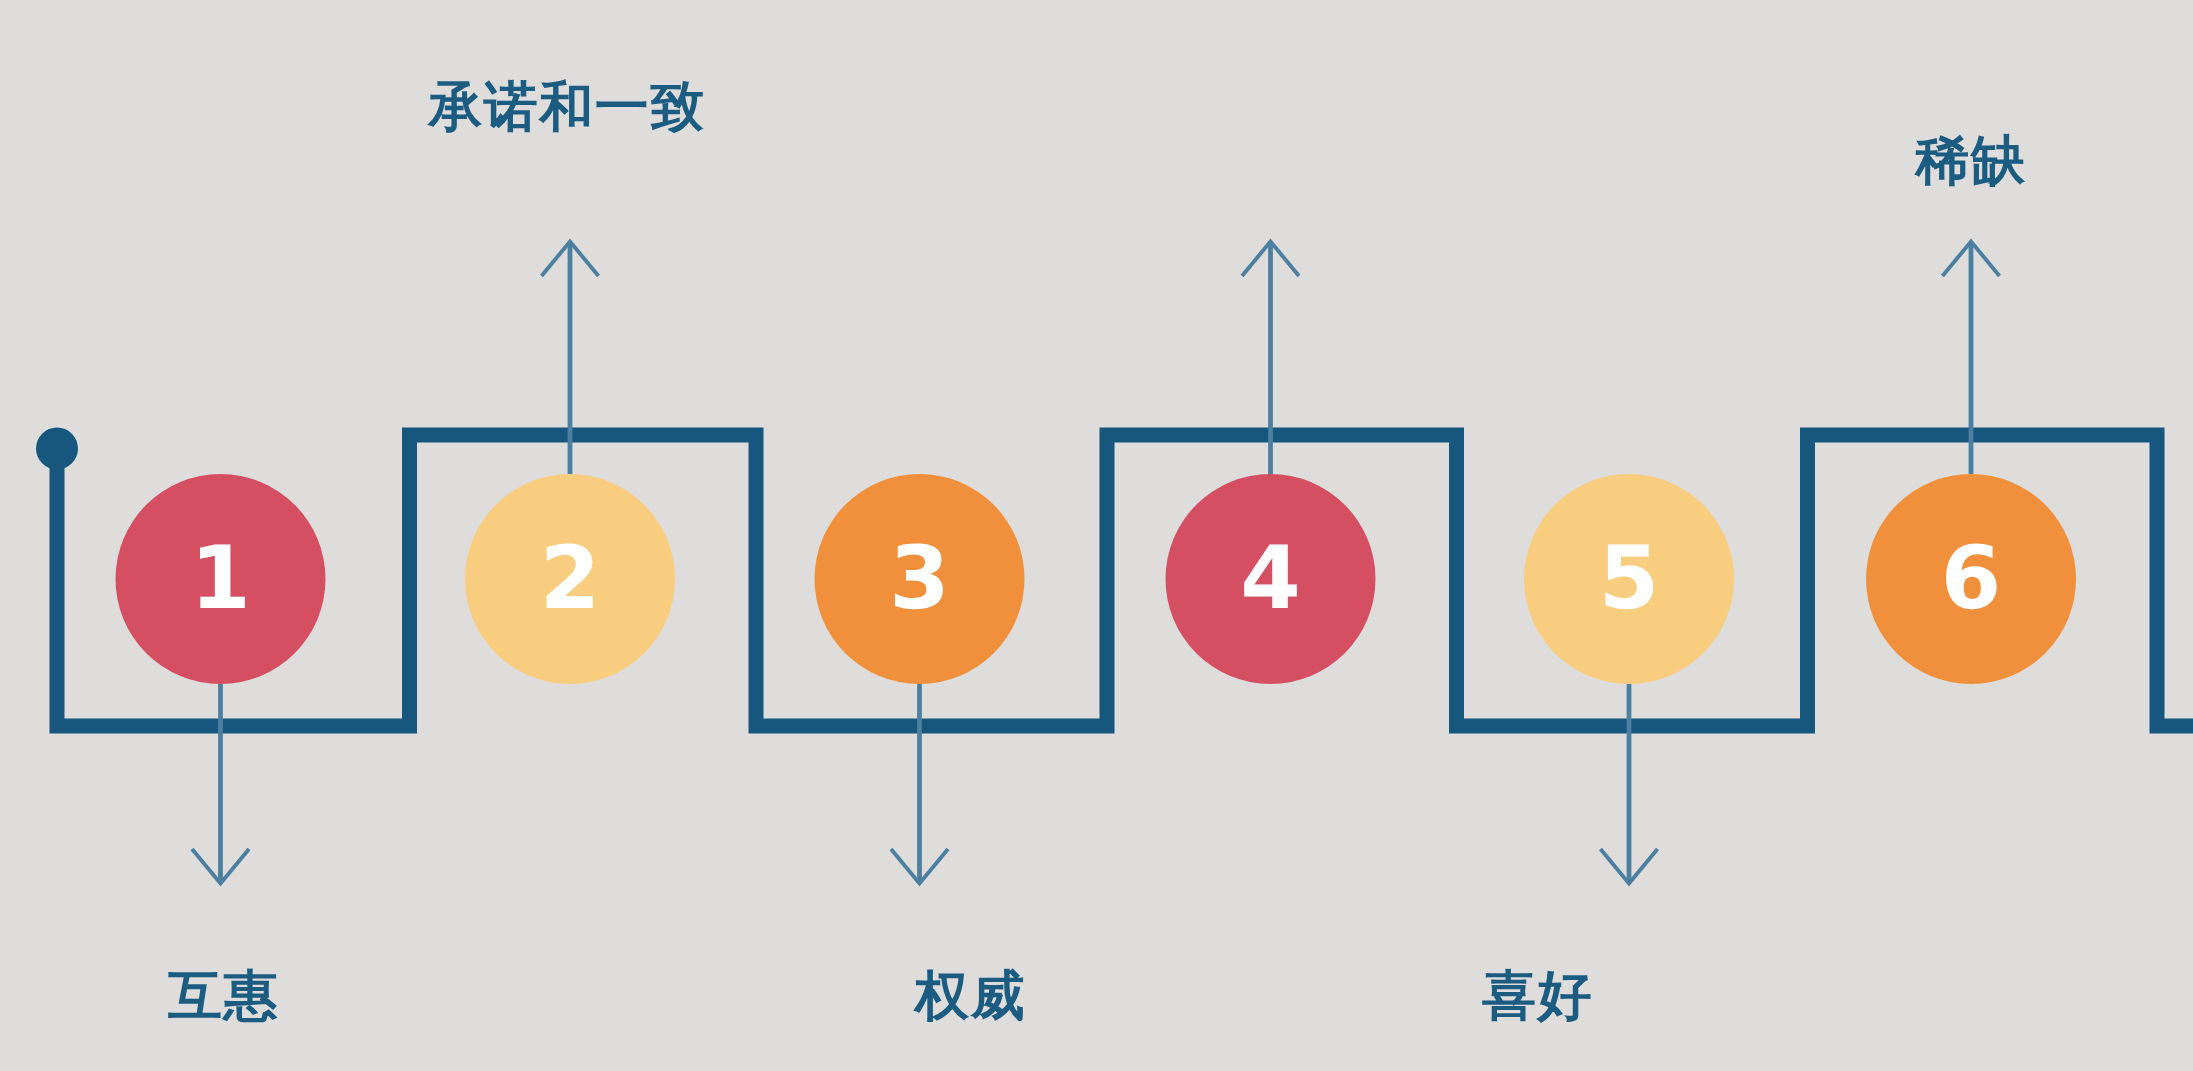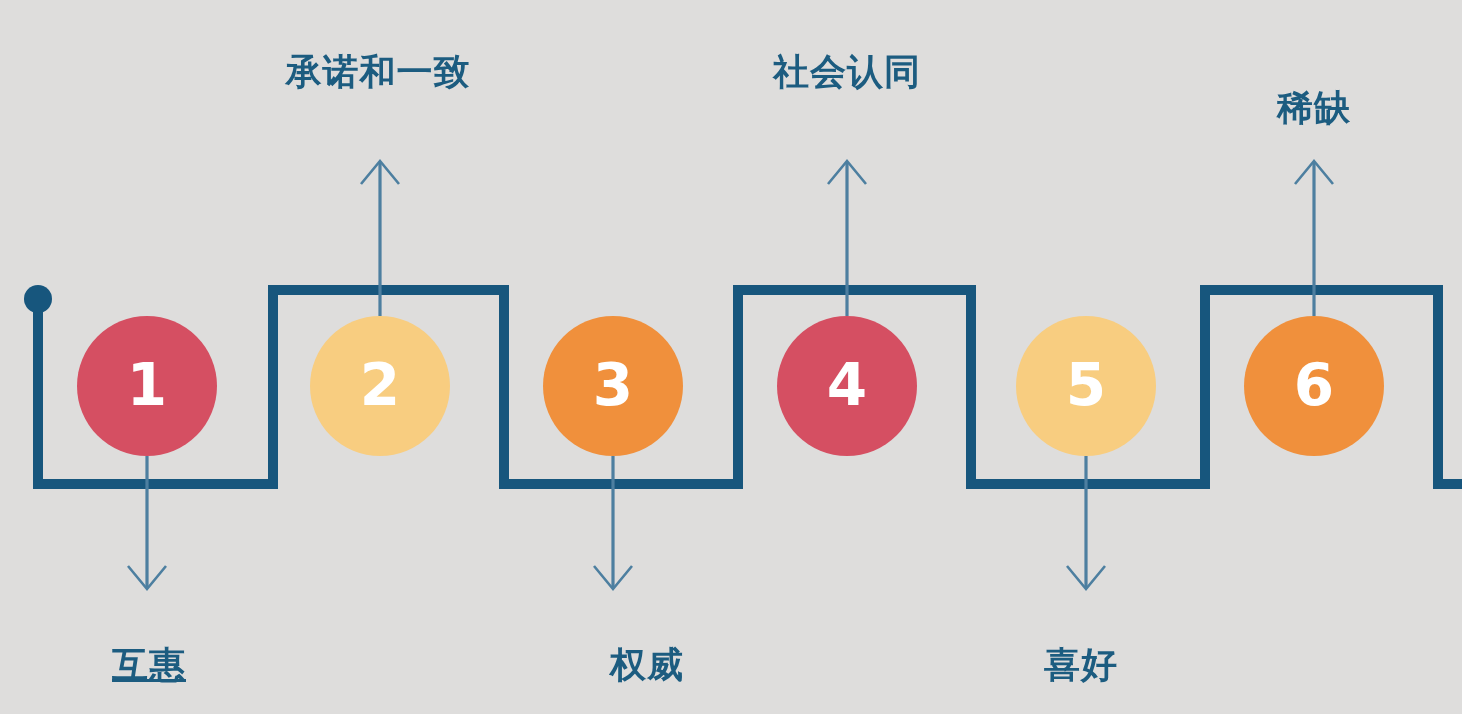--- a/index.html
+++ b/index.html
@@ -75,25 +75,25 @@
     color:var(--label);
     font-size:36px;
     font-weight:bold;
     line-height:40px;
     white-space:nowrap;
     letter-spacing:1px;
     text-align:right;
   }
   .label.above{top:52px;}
   .label.below{top:645px;}
-  #label-1{left:149px;text-decoration:underline;}
+  #label-1{left:149px;}
   #label-2{left:378px;}
   #label-3{left:647px;}
   #label-4{left:847px;}
-  #label-5{left:1081px;}
+  #label-5{left:1025px;}
   #label-6{left:1314px;margin-top:36px;}
 </style>
 </head>
 <body>
 
 <div class="stage">
 
   <svg viewBox="0 0 1462 714" aria-hidden="true">
 
     <path class="wave" d="M 38 299 L 38 484 L 273 484 L 273 290 L 504 290 L 504 484 L 738 484 L 738 290 L 971 290 L 971 484 L 1205 484 L 1205 290 L 1438 290 L 1438 484 L 1470 484"></path>
@@ -142,17 +142,16 @@
   <div class="step" id="step-5" style="background: rgb(248, 205, 128);">
     <span class="num">5</span>
   </div>
   <div class="step" id="step-6" style="background: rgb(240, 144, 60);">
     <span class="num">6</span>
   </div>
 
   <div class="label below" id="label-1">互惠</div>
   <div class="label above" id="label-2">承诺和一致</div>
   <div class="label below" id="label-3">权威</div>
-  <div class="label above" id="label-4">社会认同</div>
   <div class="label below" id="label-5">喜好</div>
   <div class="label above" id="label-6">稀缺</div>
 
 </div>
 
 </body></html>

